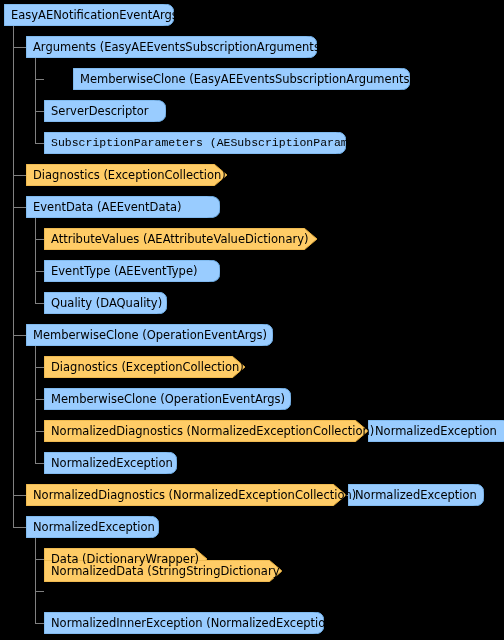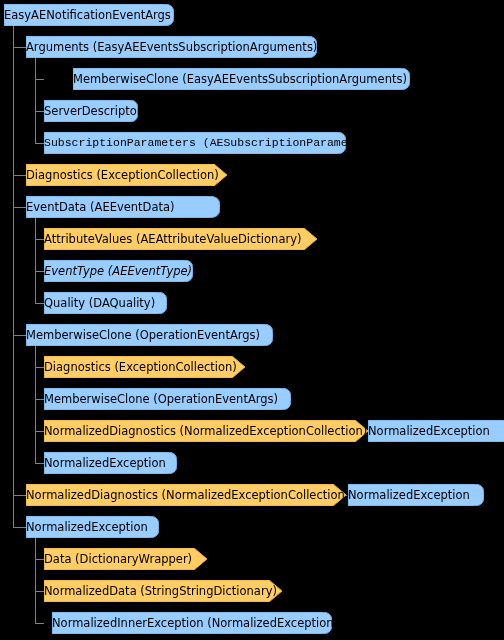--- a/index.html
+++ b/index.html
@@ -36,20 +36,21 @@
     display: flex;
     align-items: center;
     white-space: nowrap;
     font-size: 11.5px;
     line-height: 22px;
     color: #000000;
     letter-spacing: 0px;
   }
   .node .node-label {
     display: block;
+    padding-left: 7px;
     padding-right: 2px;
     position: relative;
     z-index: 2;
   }
   .node .node-shape {
     position: absolute;
     left: 0;
     top: 0;
     width: 100%;
     height: 100%;
@@ -108,21 +109,21 @@
       <span class="node-label">Arguments (EasyAEEventsSubscriptionArguments)</span>
     </div>
     <div class="node" style="left: 44px; top: 68px; width: 337px; margin-left: 29px;">
       <span class="node-shape">
         <svg viewBox="0 0 337 22" preserveAspectRatio="none">
           <path fill="#99CCFF" stroke="#6BA9E0" d="M0,0 L326,0 C335.9,0 337,4.84 337,11 C337,17.16 335.9,22 326,22 L0,22 Z" stroke-width="1" vector-effect="non-scaling-stroke"></path>
         </svg>
       </span>
       <span class="node-label">MemberwiseClone (EasyAEEventsSubscriptionArguments)</span>
     </div>
-    <div class="node" style="left: 44px; top: 100px; width: 94px;">
+    <div class="node" style="left: 44px; top: 100px; width: 122px;">
       <span class="node-shape">
         <svg viewBox="0 0 110 22" preserveAspectRatio="none">
           <path fill="#99CCFF" stroke="#6BA9E0" d="M0,0 L99,0 C108.9,0 110,4.84 110,11 C110,17.16 108.9,22 99,22 L0,22 Z" stroke-width="1" vector-effect="non-scaling-stroke"></path>
         </svg>
       </span>
       <span class="node-label">ServerDescriptor</span>
     </div>
     <div class="node" style="left: 44px; top: 132px; width: 302px; font-family: Liberation Mono, monospace;">
       <span class="node-shape">
         <svg viewBox="0 0 310 22" preserveAspectRatio="none">
@@ -148,21 +149,21 @@
       <span class="node-label">EventData (AEEventData)</span>
     </div>
     <div class="node" style="left: 44px; top: 228px; width: 273px;">
       <span class="node-shape">
         <svg viewBox="0 0 273 22" preserveAspectRatio="none">
           <path fill="#FFCC66" stroke="#E0A93C" d="M0,0 L260,0 L273,11 L260,22 L0,22 Z" stroke-width="1" vector-effect="non-scaling-stroke"></path>
         </svg>
       </span>
       <span class="node-label">AttributeValues (AEAttributeValueDictionary)</span>
     </div>
-    <div class="node" style="left: 44px; top: 260px; width: 149px; font-style: italic;">
+    <div class="node" style="left: 44px; top: 260px; width: 176px;">
       <span class="node-shape">
         <svg viewBox="0 0 164 22" preserveAspectRatio="none">
           <path fill="#99CCFF" stroke="#6BA9E0" d="M0,0 L153,0 C162.9,0 164,4.84 164,11 C164,17.16 162.9,22 153,22 L0,22 Z" stroke-width="1" vector-effect="non-scaling-stroke"></path>
         </svg>
       </span>
       <span class="node-label">EventType (AEEventType)</span>
     </div>
     <div class="node" style="left: 44px; top: 292px; width: 123px;">
       <span class="node-shape">
         <svg viewBox="0 0 127 22" preserveAspectRatio="none">
@@ -244,29 +245,29 @@
       <span class="node-label">NormalizedException</span>
     </div>
     <div class="node" style="left: 44px; top: 548px; width: 163px;">
       <span class="node-shape">
         <svg viewBox="0 0 163 22" preserveAspectRatio="none">
           <path fill="#FFCC66" stroke="#E0A93C" d="M0,0 L150,0 L163,11 L150,22 L0,22 Z" stroke-width="1" vector-effect="non-scaling-stroke"></path>
         </svg>
       </span>
       <span class="node-label">Data (DictionaryWrapper)</span>
     </div>
-    <div class="node" style="left: 44px; top: 580px; width: 238px;">
+    <div class="node" style="left: 44px; top: 560px; width: 238px;">
       <span class="node-shape">
         <svg viewBox="0 0 238 22" preserveAspectRatio="none">
           <path fill="#FFCC66" stroke="#E0A93C" d="M0,0 L225,0 L238,11 L225,22 L0,22 Z" stroke-width="1" vector-effect="non-scaling-stroke"></path>
         </svg>
       </span>
       <span class="node-label">NormalizedData (StringStringDictionary)</span>
     </div>
-    <div class="node" style="left: 52px; top: 612px; width: 280px;">
+    <div class="node" style="left: 44px; top: 612px; width: 280px;">
       <span class="node-shape">
         <svg viewBox="0 0 280 22" preserveAspectRatio="none">
           <path fill="#99CCFF" stroke="#6BA9E0" d="M0,0 L269,0 C278.9,0 280,4.84 280,11 C280,17.16 278.9,22 269,22 L0,22 Z" stroke-width="1" vector-effect="non-scaling-stroke"></path>
         </svg>
       </span>
       <span class="node-label">NormalizedInnerException (NormalizedException)</span>
     </div>
   </div>
 
 </body></html>

